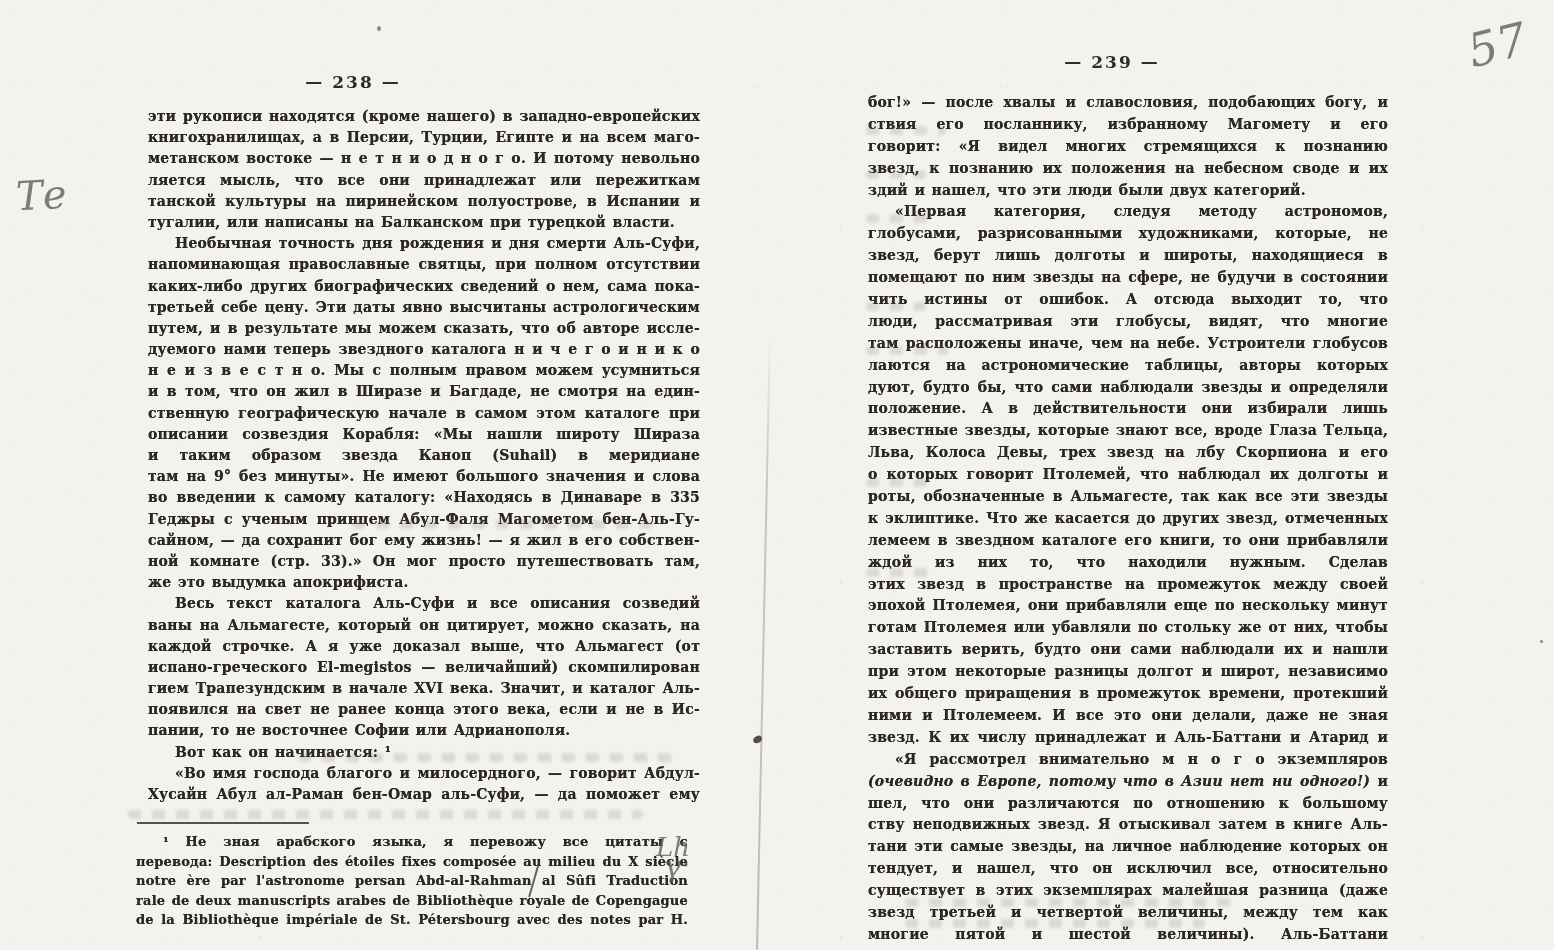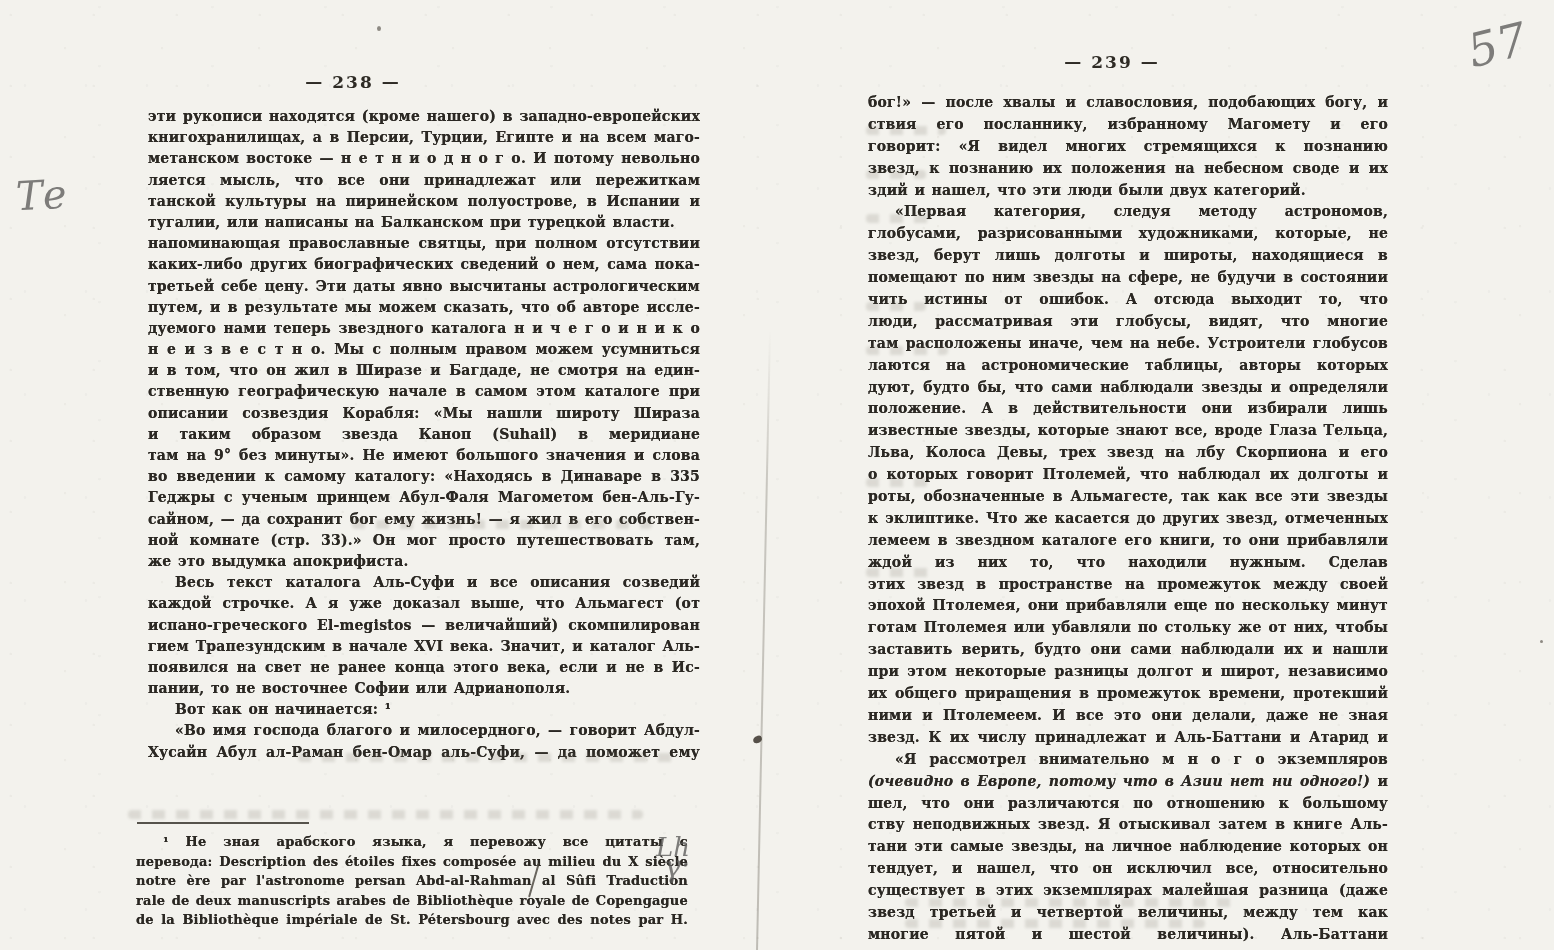--- a/index.html
+++ b/index.html
@@ -61,37 +61,39 @@
   <div class="pagehead" style="left:273px;top:72px;width:160px;">— 238 —</div>
   <div class="pagehead" style="left:1032px;top:52px;width:160px;">— 239 —</div>
 
   <div id="left-main" class="textblock" style="left:148px;top:106px;width:552px;">
       <div class="tl">эти рукописи находятся (кроме нашего) в западно-европейских</div>
       <div class="tl">книгохранилищах, а в Персии, Турции, Египте и на всем маго-</div>
       <div class="tl">метанском востоке — н е т  н и  о д н о г о.  И потому невольно яв-</div>
       <div class="tl">ляется мысль, что все они принадлежат или пережиткам маври-</div>
       <div class="tl">танской культуры на пиринейском полуострове, в Испании и Пор-</div>
       <div class="tl end">тугалии, или написаны на Балканском при турецкой власти.</div>
+      <div class="tl ind">Необычная точность дня рождения и дня смерти Аль-Суфи,</div>
       <div class="tl">напоминающая православные святцы, при полном отсутствии</div>
       <div class="tl">каких-либо других биографических сведений о нем, сама пока-</div>
       <div class="tl">третьей себе цену. Эти даты явно высчитаны астрологическим</div>
       <div class="tl">путем, и в результате мы можем сказать, что об авторе иссле-</div>
       <div class="tl">дуемого нами теперь звездного каталога н и ч е г о  и  н и к о м у</div>
       <div class="tl">н е  и з в е с т н о.  Мы с полным правом можем усумниться даже</div>
       <div class="tl">и в том, что он жил в Ширазе и Багдаде, не смотря на един-</div>
       <div class="tl">ственную географическую начале в самом этом каталоге при</div>
       <div class="tl">описании созвездия Корабля: «Мы нашли широту Шираза 29°36′,</div>
       <div class="tl">и таким образом звезда Каноп (Suhail) в меридиане поднимается</div>
       <div class="tl">там на 9° без минуты». Не имеют большого значения и слова</div>
       <div class="tl">во введении к самому каталогу: «Находясь в Динаваре в 335 году</div>
       <div class="tl">Геджры с ученым принцем Абул-Фаля Магометом бен-Аль-Гу-</div>
       <div class="tl">сайном, — да сохранит бог ему жизнь! — я жил в его собствен-</div>
       <div class="tl">ной комнате (стр. 33).» Он мог просто путешествовать там, или</div>
       <div class="tl end">же это выдумка апокрифиста.</div>
       <div class="tl ind">Весь текст каталога Аль-Суфи и все описания созведий осно-</div>
+      <div class="tl">ваны на Альмагесте, который он цитирует, можно сказать, на</div>
       <div class="tl">каждой строчке. А я уже доказал выше, что Альмагест (от арабо-</div>
       <div class="tl">испано-греческого El-megistos — величайший) скомпилирован Геор-</div>
       <div class="tl">гием Трапезундским в начале XVI века. Значит, и каталог Аль-Суфи</div>
       <div class="tl">появился на свет не ранее конца этого века, если и не в Ис-</div>
       <div class="tl end">пании, то не восточнее Софии или Адрианополя.</div>
       <div class="tl ind end">Вот как он начинается: ¹</div>
       <div class="tl ind">«Во имя господа благого и милосердного, — говорит Абдул-</div>
       <div class="tl">Хусайн Абул ал-Раман бен-Омар аль-Суфи, — да поможет ему</div>
     </div>
 

